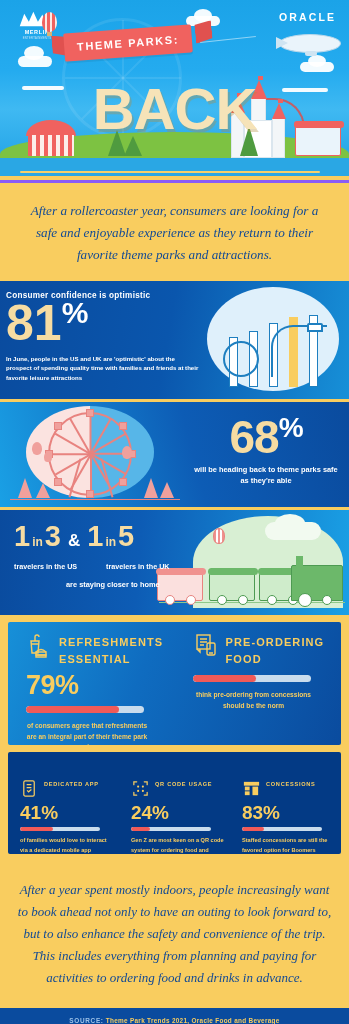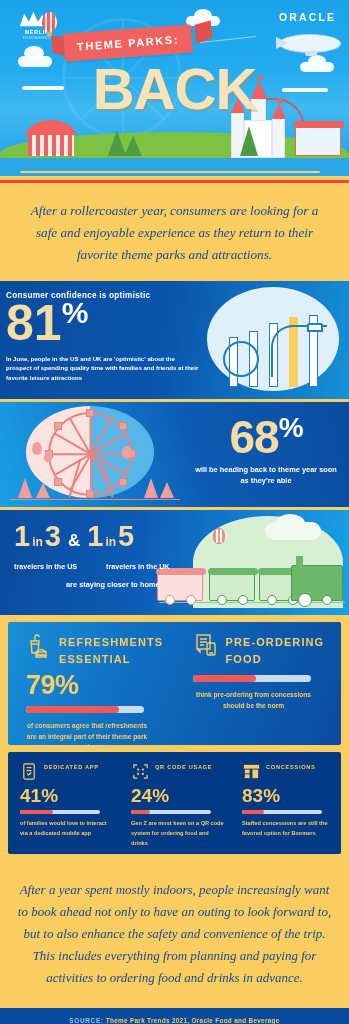--- a/index.html
+++ b/index.html
@@ -78,21 +78,21 @@
     color:#fff; font-size:11px; font-weight:bold; letter-spacing:1.6px;
   }
   .ribbon .string { position:absolute; right:-52px; top:10px; width:56px; height:1px; background:rgba(255,255,255,.5); transform:rotate(-6deg); }
 
   
   .title-back, .title-track {
     position:absolute; width:100%; text-align:center; font-weight:bold;
     color:#f6e3b8; letter-spacing:-1px; line-height:1;
     text-shadow: 2px 3px 0 rgba(180,140,60,.35);
   }
-  .title-back  { top:60px; font-size:58px; }
+  .title-back  { top:80px; font-size:58px; }
   .title-track { top:115px; font-size:32px; letter-spacing:1px; }
 
   
   .ground { position:absolute; left:0; bottom:14px; width:349px; height:30px; background:#7dc242; border-radius:50% 50% 0 0/22px 22px 0 0; }
   .water  { position:absolute; left:0; bottom:0; width:349px; height:18px; background:#2aa7e4; }
   .water:after{ content:""; position:absolute; left:20px; bottom:3px; width:300px; height:2px; background:#f4d06a; border-radius:2px;}
 
   .castle { position:absolute; right:62px; bottom:18px; width:56px; height:72px; }
   .castle .tower { position:absolute; bottom:0; width:13px; background:#f3f6f8; border:1px solid #dbe6ee; }
   .castle .roof  { position:absolute; width:0; height:0; border-left:7.5px solid transparent; border-right:7.5px solid transparent; border-bottom:16px solid #f0625f; }
@@ -101,21 +101,21 @@
   .tent { position:absolute; left:26px; bottom:20px; width:50px; height:36px; }
   .tent .top { position:absolute; left:0; top:0; width:50px; height:16px; background:#f0625f; border-radius:50% 50% 0 0/16px 16px 0 0; }
   .tent .bot { position:absolute; left:2px; top:15px; width:46px; height:21px; background: repeating-linear-gradient(90deg,#f0625f 0 4px,#fceeea 4px 8px); }
   .kiosk { position:absolute; right:8px; bottom:20px; width:46px; height:30px; background:#eaf4fb; border:1.5px solid #f0625f; border-radius:2px; }
   .kiosk:before { content:""; position:absolute; left:-2px; top:-6px; width:50px; height:7px; background:#f0625f; border-radius:3px; }
   .coaster { position:absolute; right:44px; bottom:44px; width:54px; height:34px; border-top:2.5px solid #d9514f; border-right:2.5px solid #d9514f; border-radius:0 30px 0 0; opacity:.85;}
   .tree { position:absolute; bottom:20px; width:0; height:0; border-left:9px solid transparent; border-right:9px solid transparent; border-bottom:26px solid #4f9b3f; }
 
   
   .gold-band { background:#f9cd5f; }
-  .rule-top { border-top: 3px solid #ef4444; }
+  .rule-top { border-top: 3px solid #8b5cf6; }
 
   .intro {
     padding: 17px 24px 16px;
     color:#134a94; font-family:"Liberation Serif", serif;
     font-style: italic; font-size:13.2px; line-height:1.65; text-align:center;
   }
 
   
   .panel-81 {
     position:relative; height:118px; overflow:hidden;
@@ -200,21 +200,21 @@
   .ricon { width:26px; height:26px; flex:none; }
   .rlabel { color:#f9cd5f; font-size:11px; font-weight:bold; letter-spacing:1.1px; line-height:1.55; padding-top:2px; }
   .rnum { margin-top:4px; color:#f9cd5f; font-size:27px; font-weight:bold; line-height:1; letter-spacing:-.5px; }
   .rbar { margin-top:7px; width:118px; height:7px; border-radius:4px; background:#c9dced; overflow:hidden; }
   .rbar i { display:block; height:100%; border-radius:4px; background:#f05a58; }
   .rsub { margin-top:8px; color:#f9cd5f; font-size:6.6px; font-weight:bold; line-height:1.55; text-align:center; width:122px; }
 
   
   .panel-three {
     position:relative; display:flex; height:102px; border-radius:2px; overflow:hidden;
-    background:#033a85; padding-top:10px;justify-content:space-between;
+    background:#033a85; padding-top:27px;
   }
   .tcol { width:33.33%; padding:0 6px 0 12px; }
   .thead { display:flex; align-items:flex-start; gap:5px; }
   .ticon { width:19px; height:19px; flex:none; }
   .tlabel { color:#f9cd5f; font-size:5.6px; font-weight:bold; letter-spacing:.75px; line-height:1.55; padding-top:1px; }
   .tnum { margin-top:5px; color:#f9cd5f; font-size:19px; font-weight:bold; line-height:1; }
   .tbar { margin-top:5px; width:80px; height:4px; border-radius:3px; background:#c9dced; overflow:hidden; }
   .tbar i { display:block; height:100%; border-radius:3px; background:#f05a58; }
   .tsub { margin-top:5px; color:#f9cd5f; font-size:5.6px; font-weight:bold; line-height:1.75; }
 
@@ -382,21 +382,21 @@
       <div class="wa-tree" style="left:134px;"></div>
       <div class="wa-tree" style="left:150px;border-bottom-width:16px;"></div>
       <div class="wa-bal" style="left:22px;top:38px;"></div>
       <div class="wa-bal" style="left:34px;top:48px;width:8px;height:10px;"></div>
       <div class="wa-bal" style="left:112px;top:42px;"></div>
     </div>
     <div class="p68-right">
       <div class="p68-num">
         <span style="color:#f6dca2;font-size:46px;vertical-align:baseline;">68</span><span>%</span>
       </div>
-      <div class="p68-sub">will be heading back to theme year soon as they're able</div>
+      <div class="p68-sub">will be heading back to theme parks safe as they're able</div>
     </div>
   </div>
 
   <div class="hr-gold"></div>
 
   <div class="panel-ratio">
     <div class="train-art">
       <div class="ta-hill"></div>
       <div class="ta-cloud" style="right:28px;top:12px;width:56px;height:18px;"></div>
       <div class="ta-cloud" style="right:44px;top:4px;width:30px;height:18px;border-radius:50%;"></div>

